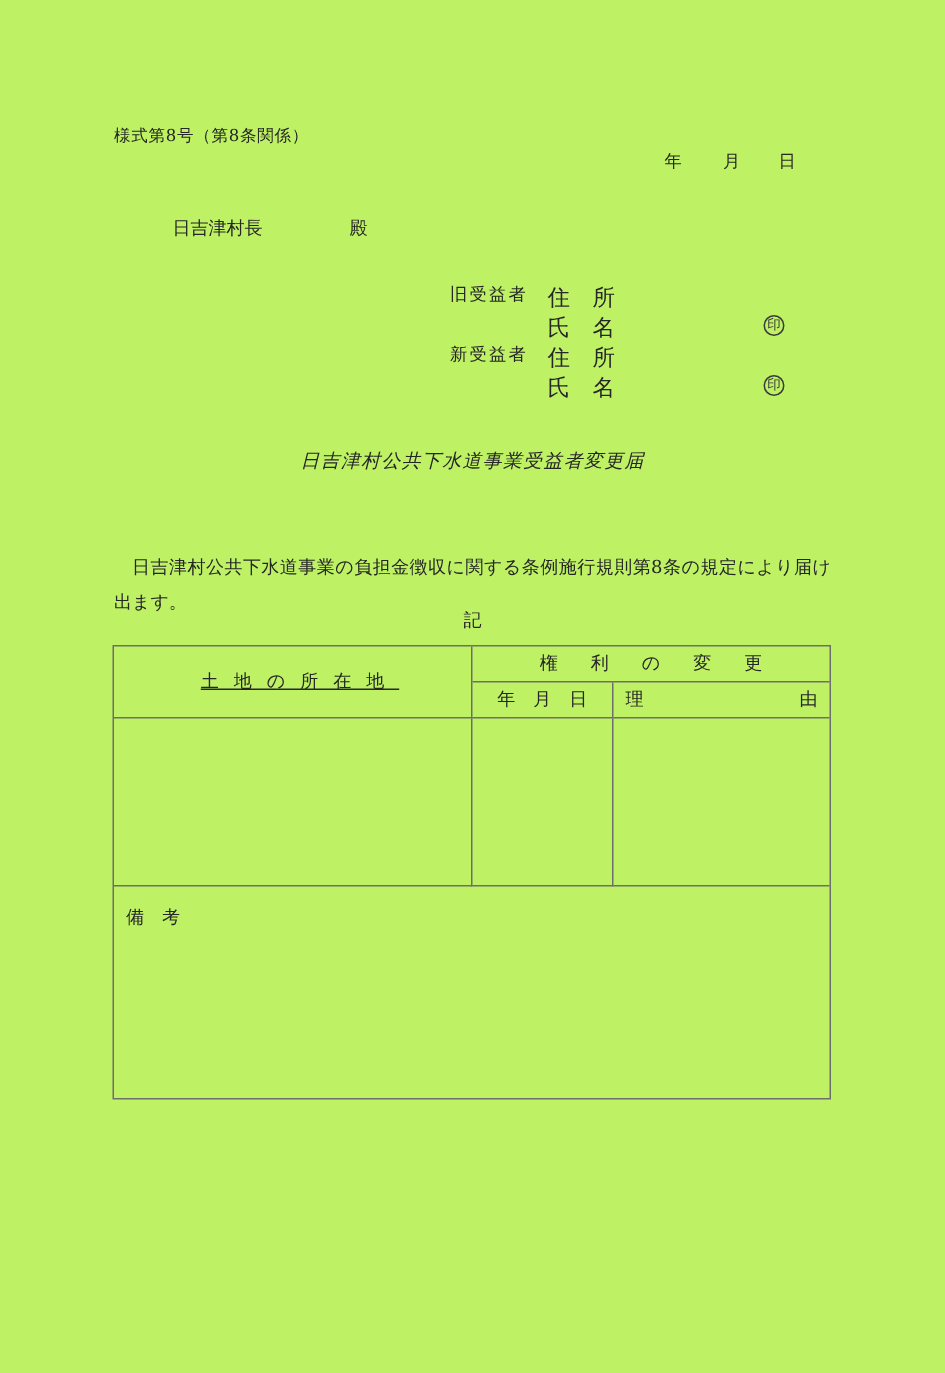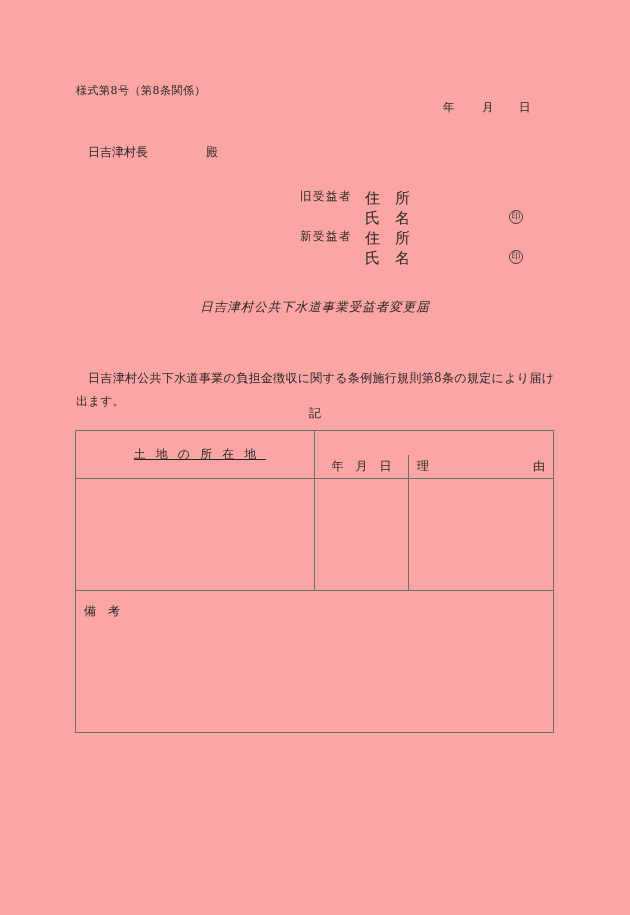--- a/index.html
+++ b/index.html
@@ -1,36 +1,36 @@
 <!DOCTYPE html>
 <html><head>
 <meta charset="utf-8">
 <style>
   * { margin:0; padding:0; box-sizing:border-box; }
   html,body { background:#e8e8e8; }
   .page {
     position:relative;
     width:630px; height:915px;
     margin:0 auto;
-    background:#fca5a5;
+    background:#bef264;
     font-family:"DejaVu Serif","Liberation Serif",serif;
     color:#262626;
     font-size:12px;
     overflow:hidden;
   }
   .abs { position:absolute; }
 
   .form-number { left:76px; top:83px; font-size:11px; letter-spacing:0.5px; }
 
   .date-line span { position:absolute; top:100px; font-size:11.5px; }
   .date-year  { left:443px; }
   .date-month { left:482px; }
   .date-day   { left:519px; }
 
-  .addressee { left:88px; top:144px; display:flex; gap:58px; font-size:12px; }
+  .addressee { left:115px; top:144px; display:flex; gap:58px; font-size:12px; }
 
   .beneficiary-block { left:300px; top:189px; width:240px;font-family:Liberation Mono, monospace; }
   .ben-row { position:relative; height:20px; }
   .ben-label { position:absolute; left:0; letter-spacing:1.5px; font-size:11.5px; }
   .ben-field { position:absolute; left:65px; font-size:15px; }
   .seal {
     position:absolute; left:209px; top:1px;
     width:14px; height:14px;
     border:1px solid #3a3a3a; border-radius:50%;
     display:flex; align-items:center; justify-content:center;
@@ -112,20 +112,23 @@
   <div class="abs doc-title">日吉津村公共下水道事業受益者変更届</div>
 
   <div class="abs body-text">日吉津村公共下水道事業の負担金徴収に関する条例施行規則第8条の規定により届け出ます。</div>
 
   <div class="abs record-marker">記</div>
 
   <div class="abs doc-table">
     <div class="cell c-land bd-r bd-b">
       <span class="ls-land">土地の所在地</span>
     </div>
+    <div class="cell c-rights bd-b">
+      <span class="ls-rights">権利の変更</span>
+    </div>
     <div class="cell c-dateh bd-r bd-b">
       <span>年　月　日</span>
     </div>
     <div class="cell c-reasonh bd-b">
       <span>理</span>
       <span>由</span>
     </div>
     <div class="cell c-body1 bd-r bd-b"></div>
     <div class="cell c-body2 bd-r bd-b"></div>
     <div class="cell c-body3 bd-b"></div>

